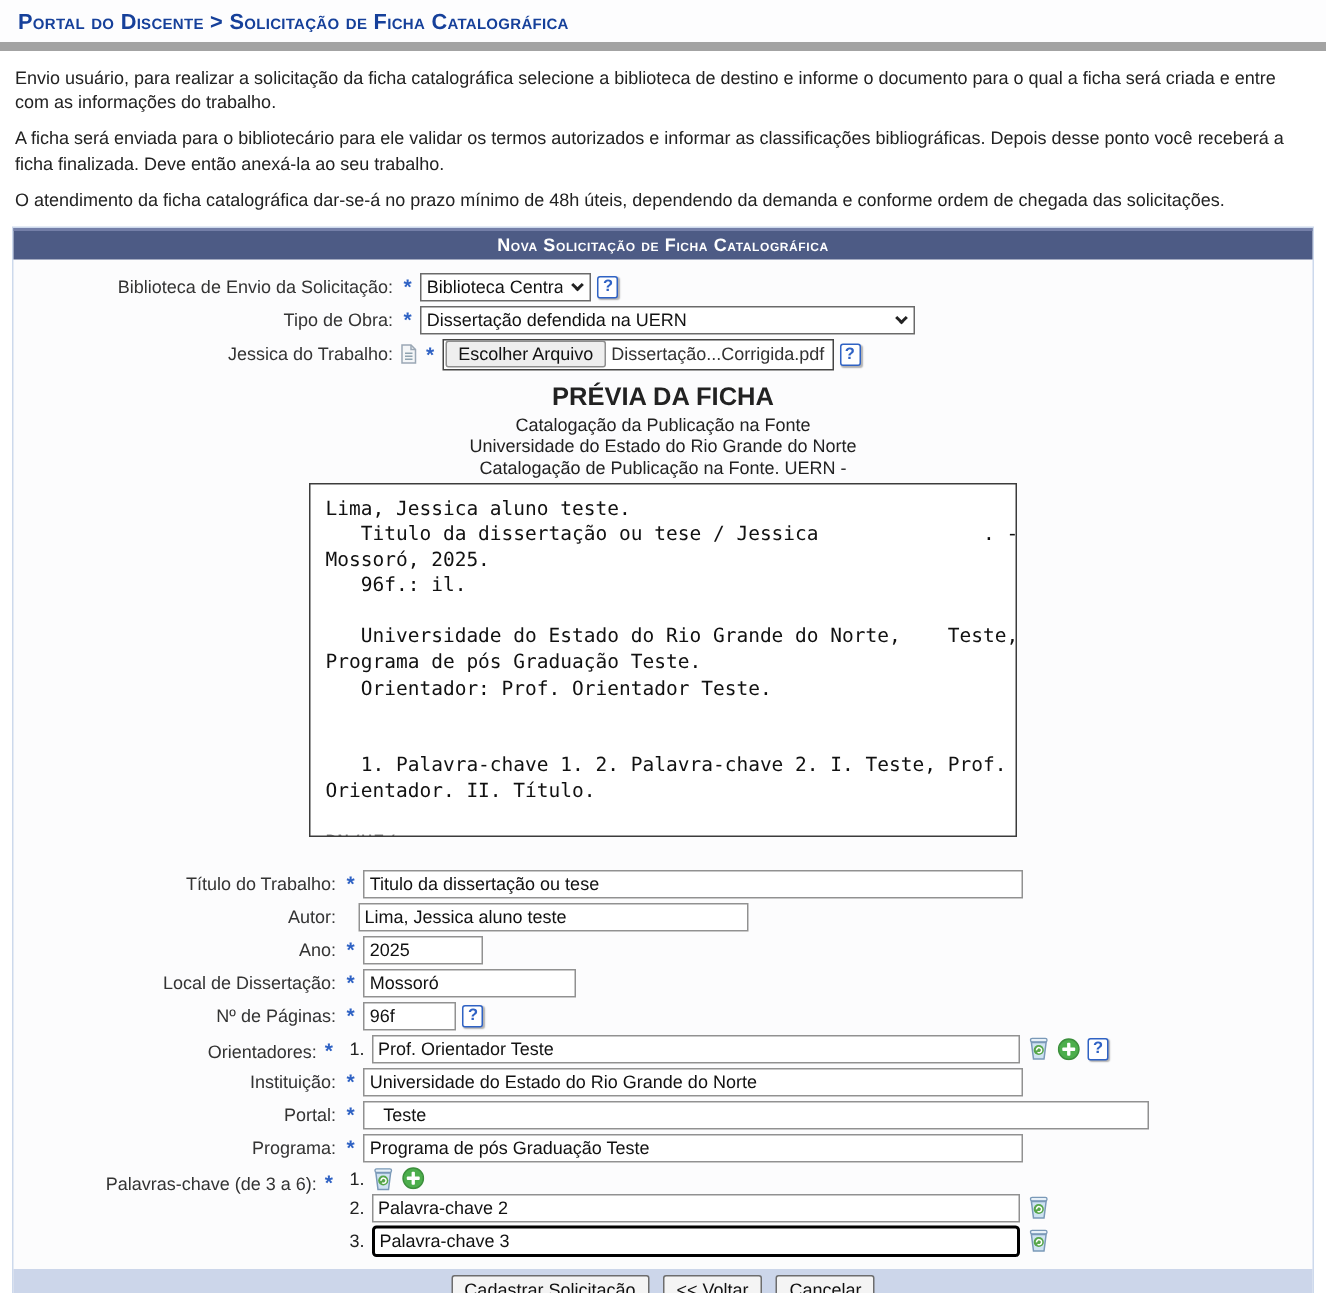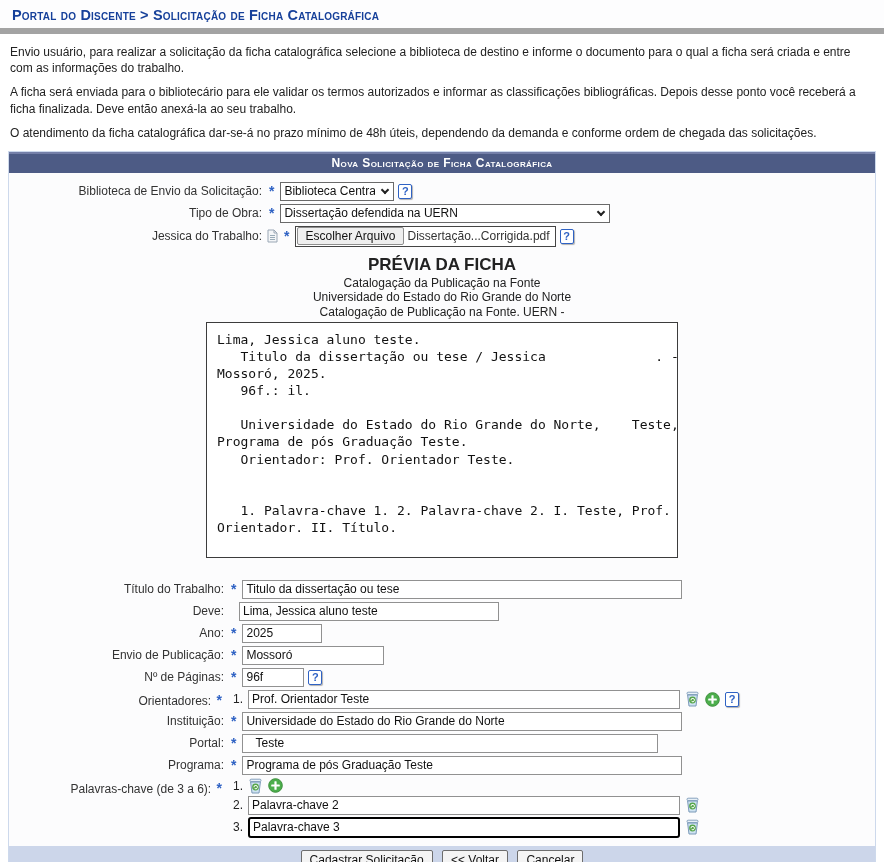--- a/index.html
+++ b/index.html
@@ -151,36 +151,36 @@
 
     <div class="row narrow gap-top">
       <div class="lbl">Título do Trabalho:</div>
       <div class="ctl">
         <span class="req">*</span>
         <input class="txt" style="width: 440px;" value="Titulo da dissertação ou tese">
       </div>
     </div>
 
     <div class="row narrow">
-      <div class="lbl">Deve:</div>
+      <div class="lbl">Autor:</div>
       <div class="ctl" style="padding-left:10px">
         <input class="txt" style="width: 260px;" value="Lima, Jessica aluno teste">
       </div>
     </div>
 
     <div class="row narrow">
       <div class="lbl">Ano:</div>
       <div class="ctl">
         <span class="req">*</span>
         <input class="txt" style="width: 80px;" value="2025">
       </div>
     </div>
 
     <div class="row narrow">
-      <div class="lbl">Envio de Publicação:</div>
+      <div class="lbl">Local de Dissertação:</div>
       <div class="ctl">
         <span class="req">*</span>
         <input class="txt" style="width: 142px;" value="Mossoró">
       </div>
     </div>
 
     <div class="row narrow">
       <div class="lbl">Nº de Páginas:</div>
       <div class="ctl">
         <span class="req">*</span>
@@ -223,21 +223,21 @@
       <div class="ctl">
         <span class="req">*</span>
         <input class="txt" style="width: 440px;" value="Universidade do Estado do Rio Grande do Norte">
       </div>
     </div>
 
     <div class="row narrow">
       <div class="lbl">Portal:</div>
       <div class="ctl">
         <span class="req">*</span>
-        <input class="txt" style="width: 416px; padding-left: 12px;" value="Teste">
+        <input class="txt" style="width: 524px; padding-left: 12px;" value="Teste">
       </div>
     </div>
 
     <div class="row narrow">
       <div class="lbl">Programa:</div>
       <div class="ctl">
         <span class="req">*</span>
         <input class="txt" style="width: 440px;" value="Programa de pós Graduação Teste">
       </div>
     </div>

